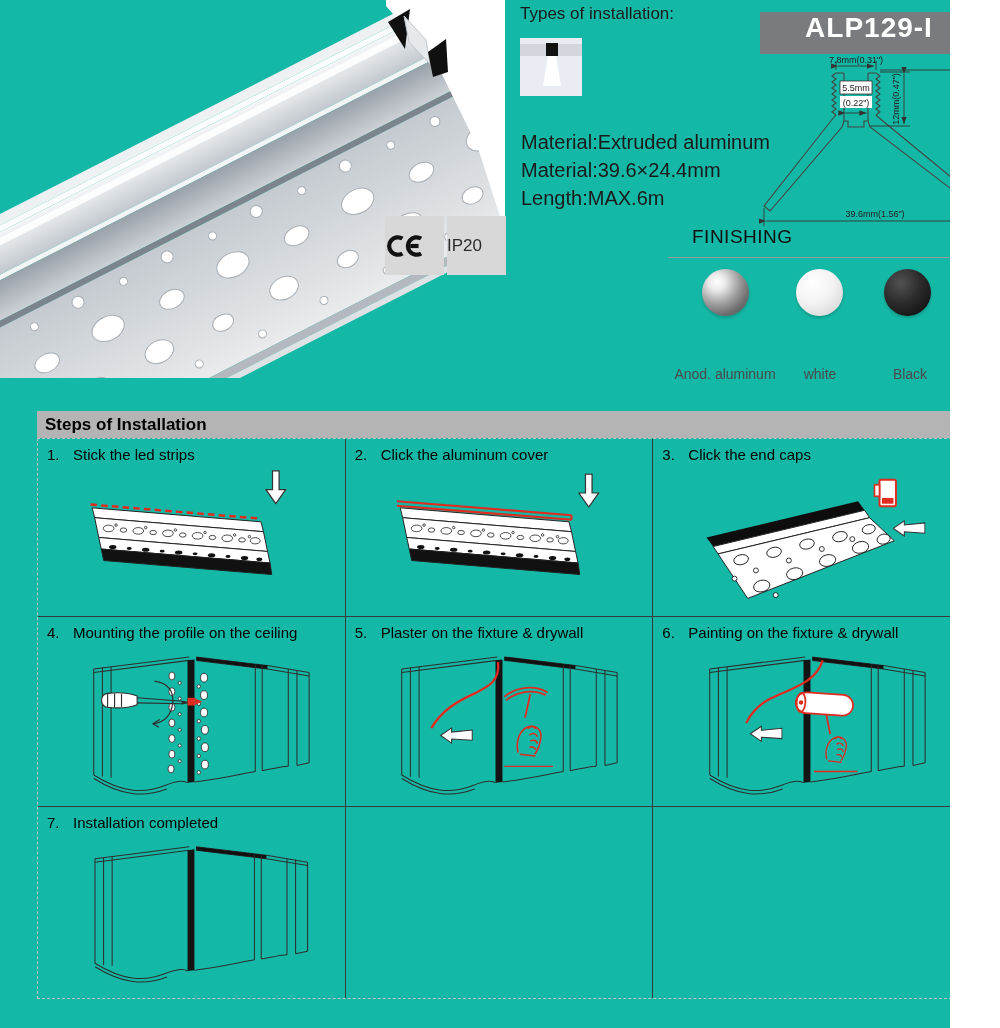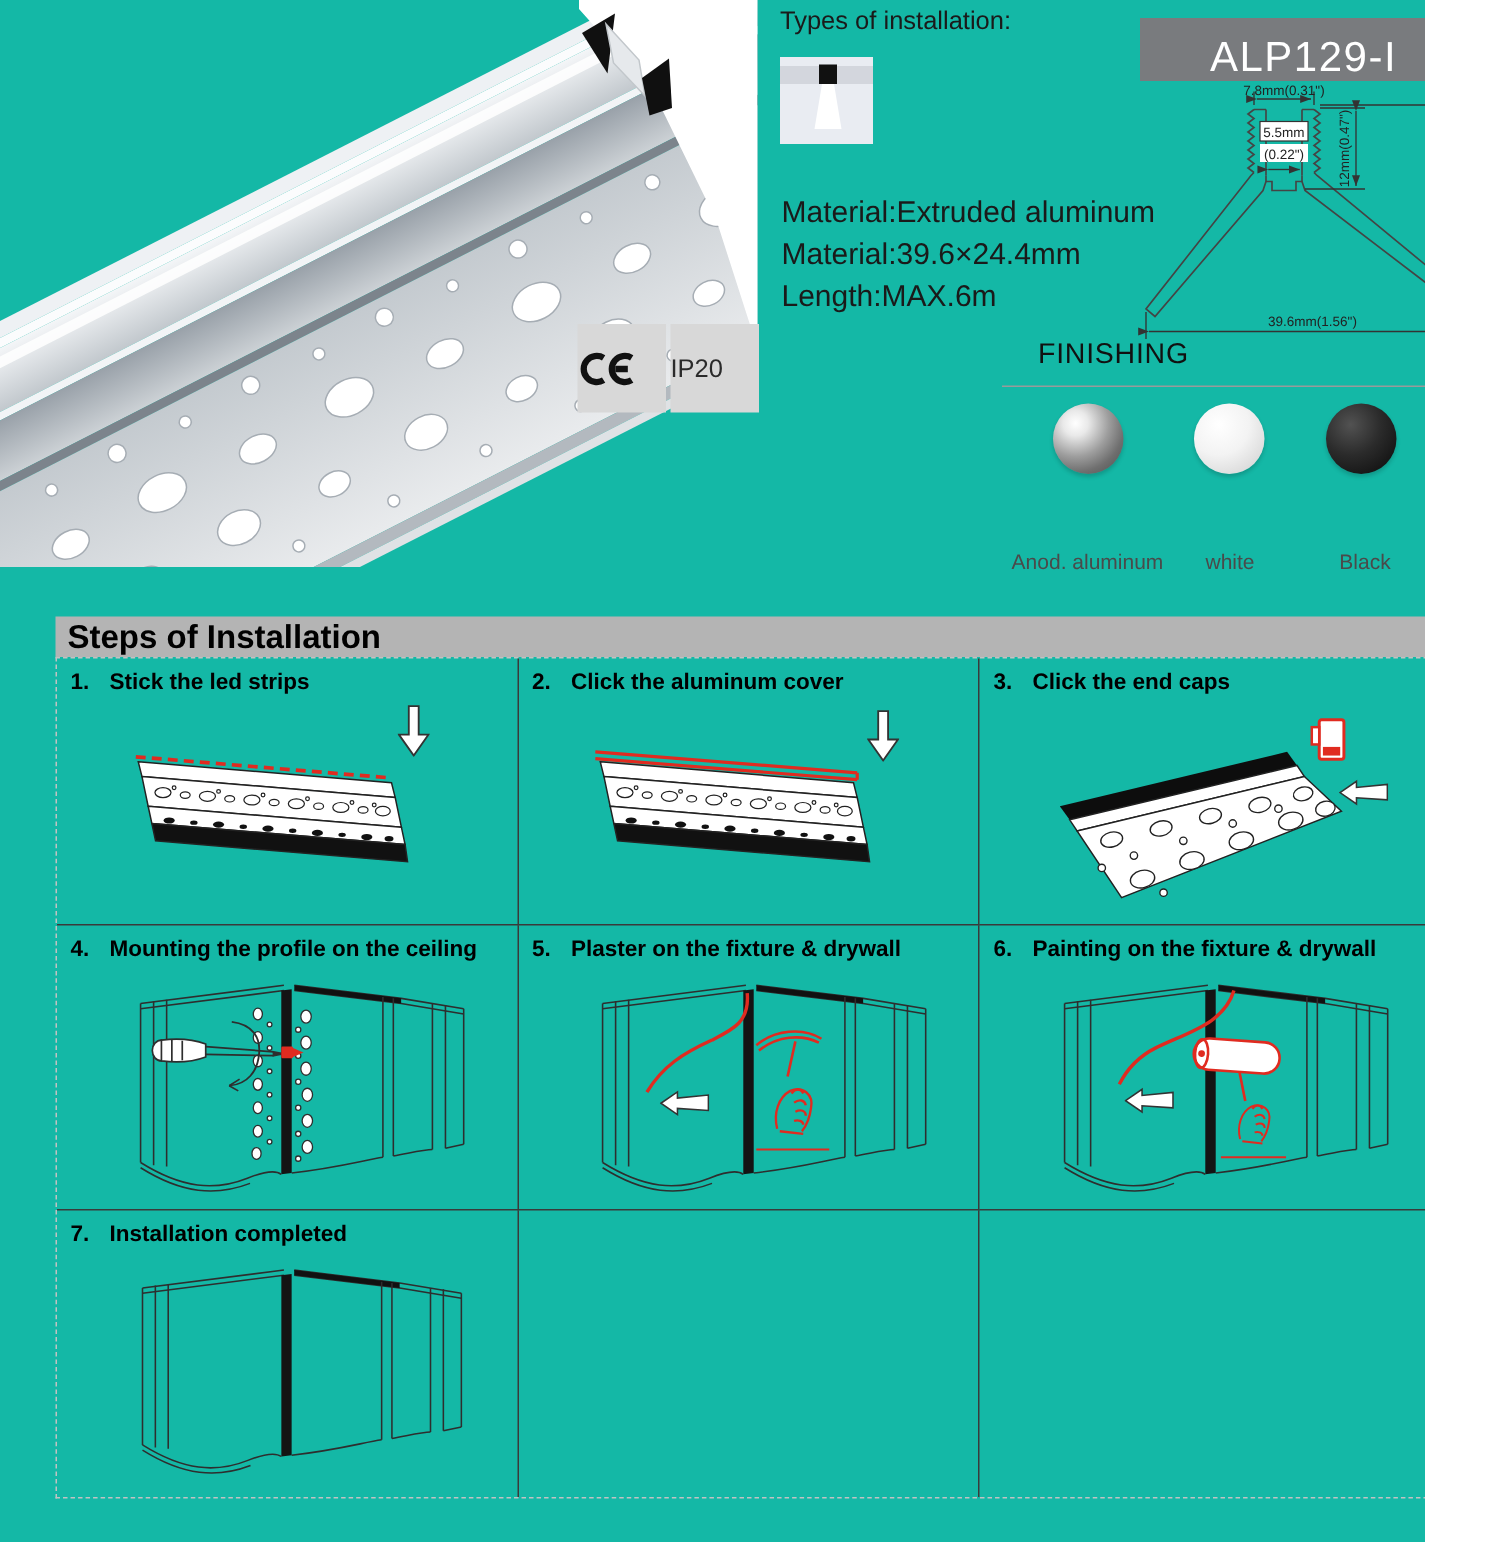--- a/index.html
+++ b/index.html
@@ -1,40 +1,40 @@
 <!DOCTYPE html>
 <html><head>
 <meta charset="utf-8">
 <style>
   html,body{margin:0;padding:0;background:#fff;}
   .page{position:relative;width:912px;height:1028px;background:#14b8a6;overflow:hidden;
         font-family:"Liberation Sans",sans-serif;color:#1a1a1a;padding-left:38px;}
   .abs{position:absolute;}
   .types-label{left:520px;top:4px;font-size:17px;}
   .model-bar{left:760px;top:12px;width:218px;height:42px;background:#797b7e;color:#fff;
-             display:flex;align-items:flex-end;justify-content:center;font-size:28px;font-weight:400;letter-spacing:1px;}
+             display:flex;align-items:flex-start;justify-content:center;font-size:28px;font-weight:700;letter-spacing:1px;}
   .specs{left:521px;top:128px;font-size:20px;line-height:28px;}
   .badge{width:59px;height:59px;background:#d8d8d8;display:flex;align-items:center;justify-content:flex-start;}
   .badge-ce{left:385px;top:216px;}
   .badge-ip{left:447px;top:216px;font-size:17px;color:#2b2b2b;}
   .fin-title{left:692px;top:226px;font-size:19px;letter-spacing:.5px;color:#111;}
   .fin-rule{left:668px;top:257px;width:308px;height:1px;background:#9a9a9a;}
   .sphere{width:47px;height:47px;border-radius:50%;top:269px;box-shadow:0 2px 3px rgba(0,0,0,.18);}
   .sph-metal{left:702px;background:radial-gradient(circle at 32% 28%,#ffffff 0%,#e9e9e9 18%,#9d9d9d 48%,#6f6f6f 70%,#4c4c4c 100%);}
   .sph-white{left:796px;background:radial-gradient(circle at 35% 30%,#ffffff 0%,#f3f3f3 45%,#dcdcdc 78%,#c9c9c9 100%);}
   .sph-black{left:884px;background:radial-gradient(circle at 35% 30%,#525252 0%,#2b2b2b 45%,#121212 85%);}
   .fin-label{top:330px;font-size:14px;color:#4a4a4a;text-align:center;margin-top:36px;}
   .fl-1{left:660px;width:130px;}
   .fl-2{left:775px;width:90px;}
   .fl-3{left:865px;width:90px;}
   .steps-bar{left:37px;top:411px;width:925px;height:27px;background:#b4b4b4;color:#000;
-             font-size:22px;font-weight:700;display:flex;align-items:center;padding-left:8px;box-sizing:border-box;}
+             font-size:17px;font-weight:700;display:flex;align-items:center;padding-left:8px;box-sizing:border-box;}
   .steps-table{left:37px;top:438px;width:925px;height:561px;border:1px dashed #c2c2c2;box-sizing:border-box;
                display:grid;grid-template-columns:1fr 1fr 1fr;grid-template-rows:178px 190px 1fr;}
-  .cell{border-right:1px solid #3a3a3a;border-bottom:1px solid #3a3a3a;box-sizing:border-box;overflow:hidden;font-weight:bold;}
+  .cell{border-right:1px solid #3a3a3a;border-bottom:1px solid #3a3a3a;box-sizing:border-box;overflow:hidden;}
   .cell.last-col{border-right:none;}
   .cell.last-row{border-bottom:none;}
   .cell-head{padding:7px 6px 0 9px;font-size:15px;color:#000;white-space:nowrap;}
   .cell-head .num{display:inline-block;width:26px;}
   .illus{display:block;margin:2px auto 0;}
   .hidden-defs{position:absolute;width:0;height:0;overflow:hidden;}
 </style>
 </head>
 <body>
 

